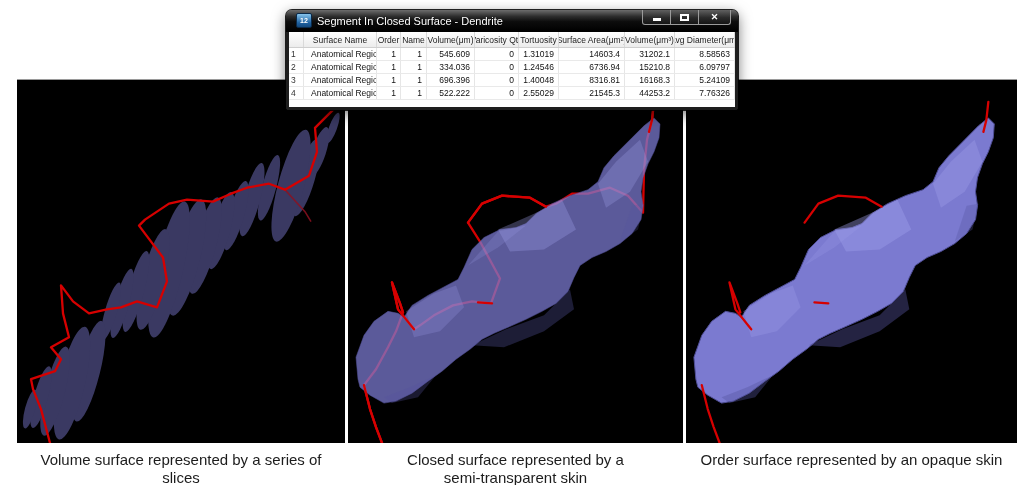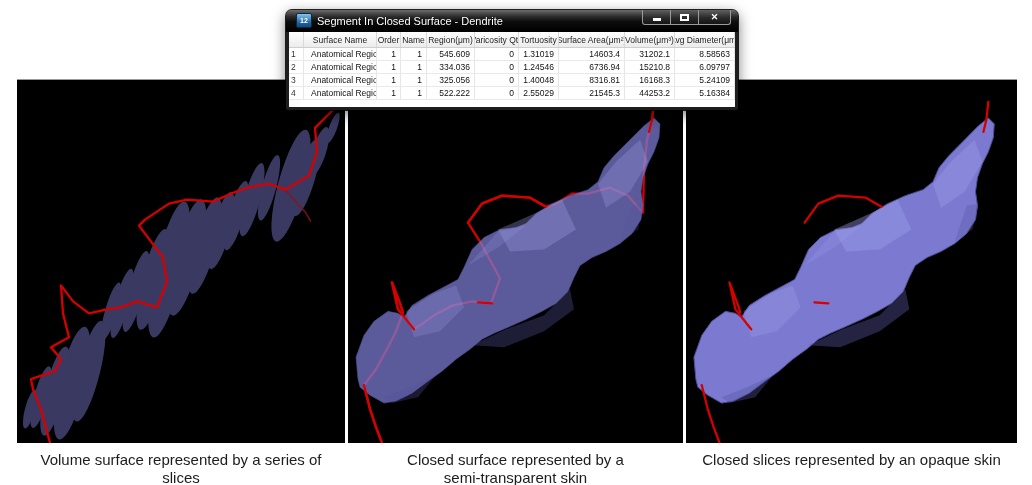--- a/index.html
+++ b/index.html
@@ -151,21 +151,21 @@
           </g>
         </g>
         <path class="trace" d="M 306,22 L 304,40 301,52 M 198,127 L 182,118 154,116 134,124 120,143 M 66,250 L 50,230 44,203 52,224 55,233 M 130,223 L 144,224 M 16,306 L 22,330 28,348 34,364"></path>
       </svg>
     </div>
   </div>
 
   <div class="captions">
     <div class="caption w1"><span>Volume surface represented by a series of slices</span></div>
     <div class="caption w2"><span>Closed surface represented by a semi-transparent skin</span></div>
-    <div class="caption w3"><span>Closed slices represented by an opaque skin</span></div>
+    <div class="caption w3"><span>Order surface represented by an opaque skin</span></div>
   </div>
 
   <div class="dialog">
     <div class="titlebar">
       <span class="appicon">
           <span>12</span>
         </span>
       <span class="title">Segment In Closed Surface - Dendrite</span>
       <div class="controls">
         <div class="wbtn first">
@@ -179,21 +179,21 @@
         </div>
       </div>
     </div>
 
     <div class="dialog-body">
       <div class="thead">
         <div class="th w0"></div>
         <div class="th wA">Surface Name</div>
         <div class="th wB">Order</div>
         <div class="th wC">Name</div>
-        <div class="th wD">Region(μm)</div>
+        <div class="th wD">Volume(μm)</div>
         <div class="th wE">Varicosity Qty</div>
         <div class="th wF">Tortuosity</div>
         <div class="th wG">Surface Area(μm²)</div>
         <div class="th wH">Volume(μm³)</div>
         <div class="th wI">Avg Diameter(μm)</div>
       </div>
 
       <div class="trow">
         <div class="td rowno w0">1</div>
         <div class="td name wA">Anatomical Region</div>
@@ -216,35 +216,35 @@
         <div class="td num wF">1.24546</div>
         <div class="td num wG">6736.94</div>
         <div class="td num wH">15210.8</div>
         <div class="td num wI">6.09797</div>
       </div>
       <div class="trow">
         <div class="td rowno w0">3</div>
         <div class="td name wA">Anatomical Region</div>
         <div class="td num wB">1</div>
         <div class="td num wC">1</div>
-        <div class="td num wD">325.056</div>
+        <div class="td num wD">696.396</div>
         <div class="td num wE">0</div>
         <div class="td num wF">1.40048</div>
         <div class="td num wG">8316.81</div>
         <div class="td num wH">16168.3</div>
         <div class="td num wI">5.24109</div>
       </div>
       <div class="trow">
         <div class="td rowno w0">4</div>
         <div class="td name wA">Anatomical Region</div>
         <div class="td num wB">1</div>
         <div class="td num wC">1</div>
         <div class="td num wD">522.222</div>
         <div class="td num wE">0</div>
         <div class="td num wF">2.55029</div>
         <div class="td num wG">21545.3</div>
         <div class="td num wH">44253.2</div>
-        <div class="td num wI">5.16384</div>
+        <div class="td num wI">7.76326</div>
       </div>
     </div>
   </div>
 
 </div>
 
 </body></html>

